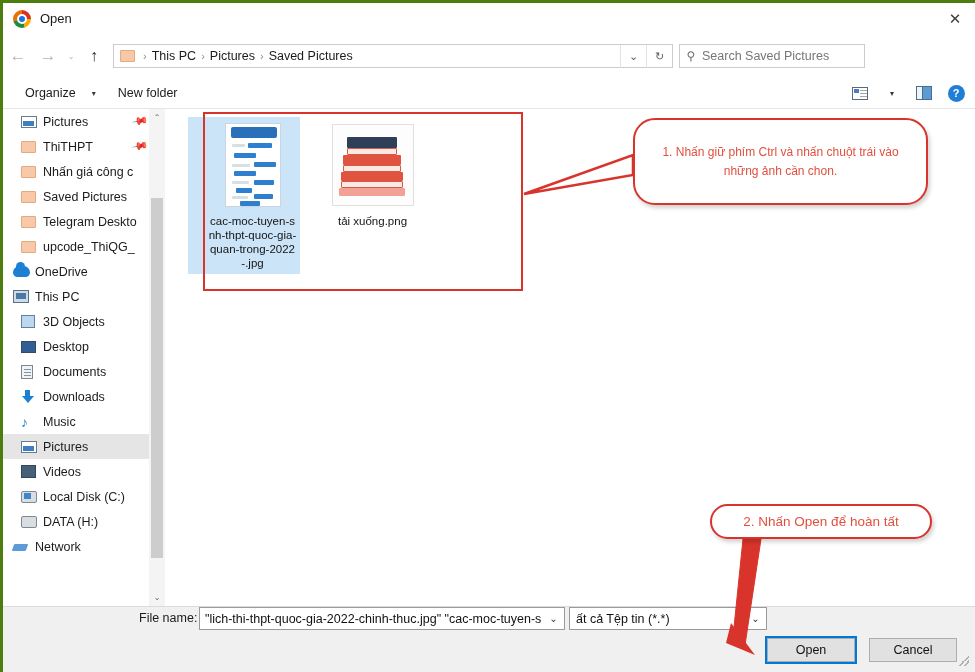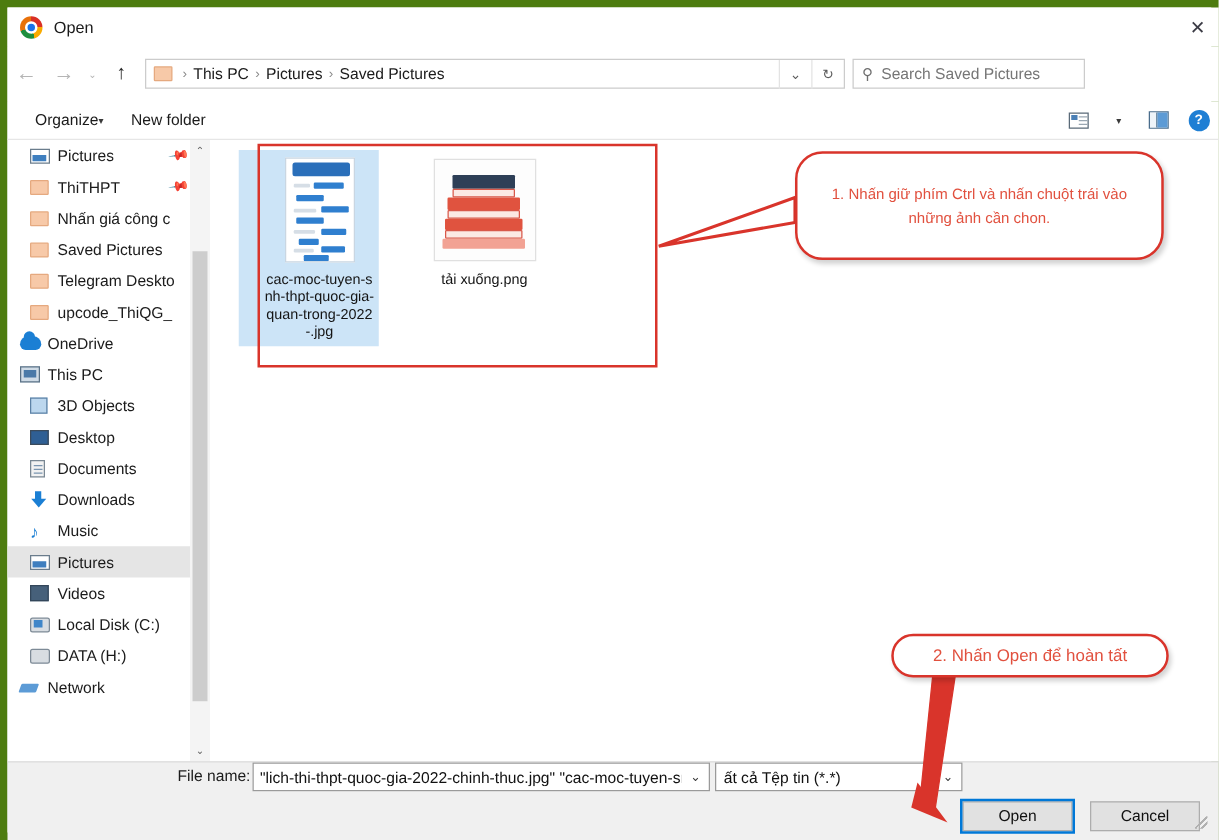--- a/index.html
+++ b/index.html
@@ -7,21 +7,21 @@
     margin: 0; padding: 0;
     width: 975px; height: 672px;
     font-family: "Liberation Sans", sans-serif;
     overflow: hidden;
     background: #ffffff;
   }
   #dialog {
     position: relative;
     width: 975px; height: 672px;
     background: #ffffff;
-    border: 6px solid #4d7c0f;
+    border: 3px solid #4d7c0f;
   }
 
   
   .titlebar {
     position: absolute; top: 0; left: 0;
     width: 975px; height: 31px;
     background: #ffffff;
     display: flex; align-items: center;
   }
   .title-icon {
@@ -93,21 +93,21 @@
 
   
   .toolbar {
     position: absolute; top: 75px; left: 0;
     width: 975px; height: 31px;
     background: #ffffff;
     border-bottom: 1px solid #e6e6e6;
     display: flex; align-items: center;
     font-size: 12.5px; color: #1b1b1b;
   }
-  .tb-item { margin-left: 22px; display: flex; align-items: center; gap: 0; }
+  .tb-item { margin-left: 22px; display: flex; align-items: center; gap: 16px; }
   .tb-caret { font-size: 8px; color: #3a3a3a; }
   .tb-right { position: absolute; right: 8px; display: flex; align-items: center; gap: 4px; }
   .tb-icon-btn {
     width: 28px; height: 22px; display: flex;
     align-items: center; justify-content: center;
   }
   .viewicon {
     width: 16px; height: 13px; border: 1.4px solid #5a6a78; background: #fff;
     position: relative;
   }
@@ -246,21 +246,21 @@
   
   .filelist {
     position: absolute; top: 106px; left: 163px;
     width: 811px; height: 497px;
     background: #ffffff;
     padding: 8px 0 0 22px;
     display: flex; flex-wrap: wrap;
     align-content: flex-start; gap: 0;
   }
   .file-item {
-    width: 112px; margin-right: 20px;
+    width: 112px; margin-right: 8px;
     padding: 5px 3px 4px 20px;
     display: flex; flex-direction: column; align-items: center;
   }
   .file-item.selected { background: #cce4f7; }
   .thumb {
     width: 86px; height: 86px;
     display: flex; align-items: center; justify-content: center;
     overflow: hidden; background: transparent;
   }
   .fname {

